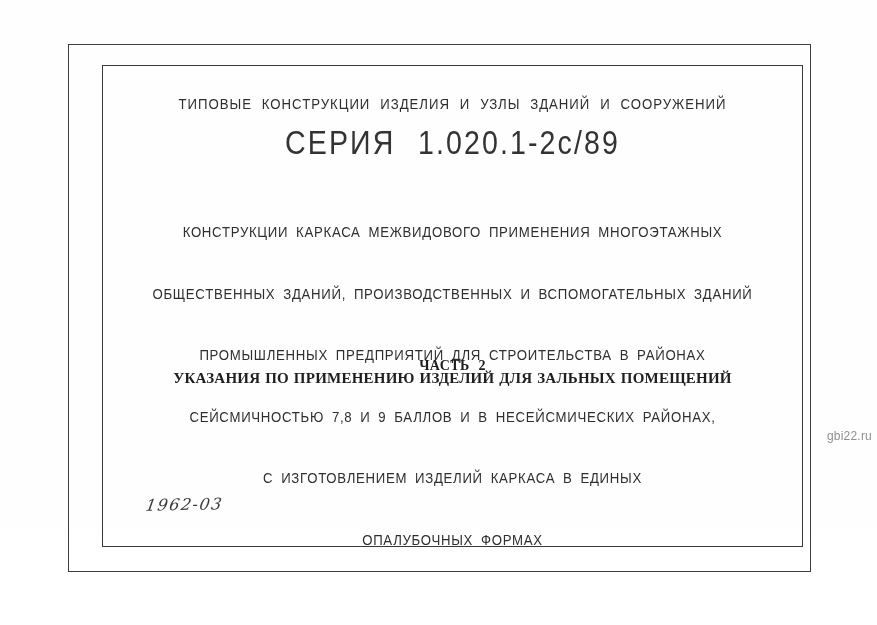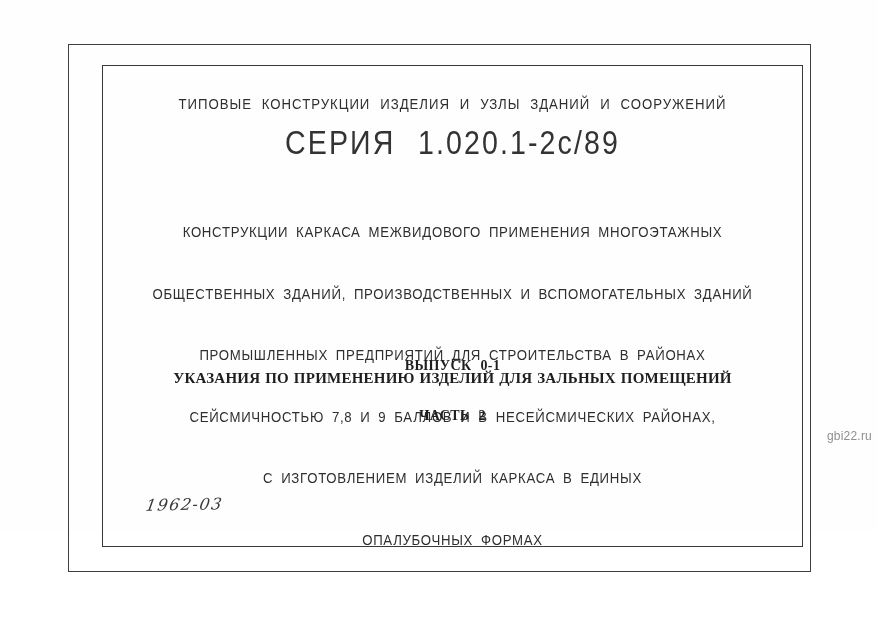--- a/index.html
+++ b/index.html
@@ -139,21 +139,20 @@
   <div class="tblock draft description">
     <div>КОНСТРУКЦИИ КАРКАСА МЕЖВИДОВОГО ПРИМЕНЕНИЯ МНОГОЭТАЖНЫХ</div>
     <div>ОБЩЕСТВЕННЫХ ЗДАНИЙ, ПРОИЗВОДСТВЕННЫХ И ВСПОМОГАТЕЛЬНЫХ ЗДАНИЙ</div>
     <div>ПРОМЫШЛЕННЫХ ПРЕДПРИЯТИЙ ДЛЯ СТРОИТЕЛЬСТВА В РАЙОНАХ</div>
     <div>СЕЙСМИЧНОСТЬЮ 7,8 И 9 БАЛЛОВ И В НЕСЕЙСМИЧЕСКИХ РАЙОНАХ,</div>
     <div>С ИЗГОТОВЛЕНИЕМ ИЗДЕЛИЙ КАРКАСА В ЕДИНЫХ</div>
     <div>ОПАЛУБОЧНЫХ ФОРМАХ</div>
   </div>
 
   <div class="tblock serif-block issue-block">
-    <div>ВЫПУСК 0-1</div>
     <div>ЧАСТЬ 2</div>
   </div>
 
   <div class="tblock serif-block subtitle-line">УКАЗАНИЯ ПО ПРИМЕНЕНИЮ ИЗДЕЛИЙ ДЛЯ ЗАЛЬНЫХ ПОМЕЩЕНИЙ</div>
 
   <div class="handwritten">1962-03</div>
 
   <div class="watermark">gbi22.ru</div>
 
 </div>

